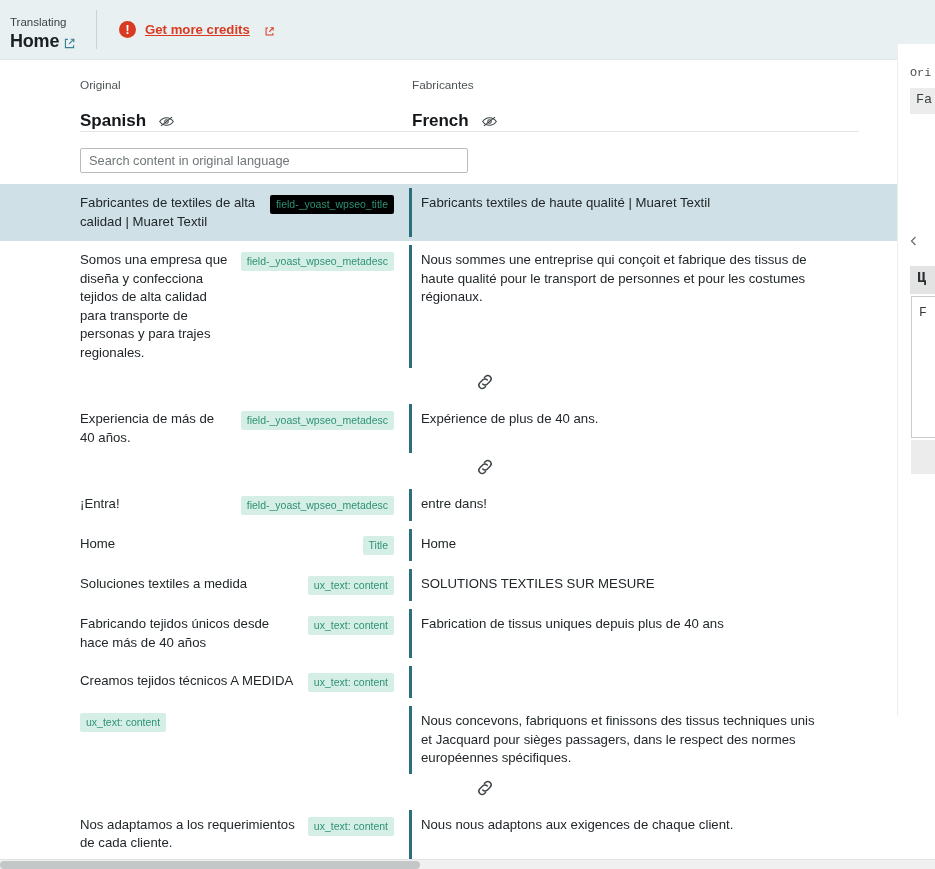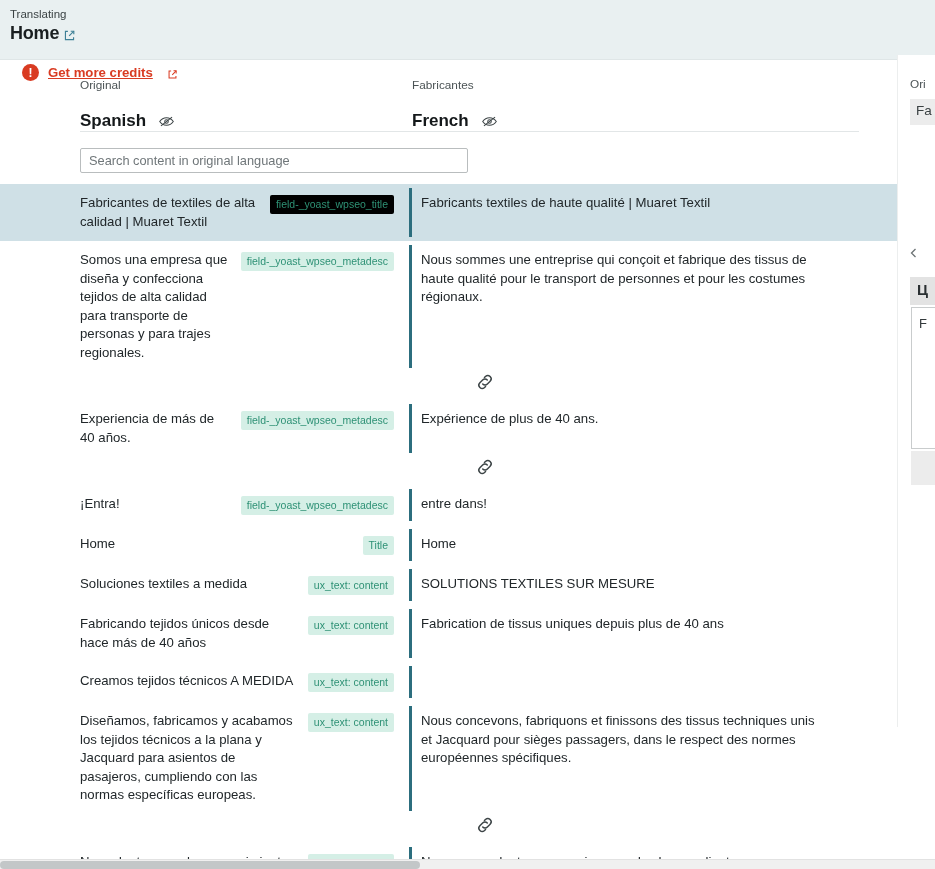--- a/index.html
+++ b/index.html
@@ -10,21 +10,20 @@
     font-family: "Liberation Sans", sans-serif;
     overflow: hidden;
   }
   .app { position: relative; width: 935px; height: 869px; background: #fff; }
 
   
   .topbar {
     display: flex; align-items: stretch;
     height: 60px; background: #e9f0f1;
     border-bottom: 1px solid #dfe6e7;
-    flex-direction: column;
   }
   .topbar-left {
     width: 96px; padding: 6px 0 0 10px;
     display: flex; flex-direction: column; justify-content: center;
   }
   .translating-label { font-size: 11.5px; color: #3b4345; line-height: 16px; }
   .home-row { display: flex; align-items: center; gap: 4px; margin-top: 1px; }
   .home-title { font-size: 18px; font-weight: bold; color: #1a1f21; letter-spacing: -0.2px; }
   .ext-link-icon { display: inline-block; width: 13px; height: 13px; position: relative; top: 2px; }
   .ext-link-icon svg { display: block; }
@@ -107,24 +106,25 @@
   .link-icon-row {
     height: 28px; position: relative;
   }
   .link-icon-row .chain {
     position: absolute; left: 474px; top: -1px;
     width: 22px; height: 24px; color: #3d4547;
   }
 
   
   .right-panel {
-    position: absolute; right: 0; top: 55px;
+    position: absolute; right: 0; top: 44px;
     width: 38px; height: 672px;
     background: #fff; overflow: hidden;
     border-left: 1px solid #eceeee;
+    font-family: Liberation Mono, monospace;
   }
   .rp-label { font-size: 11.8px; color: #4b5355; padding: 22px 0 0 12px; white-space: nowrap; }
   .rp-box {
     margin: 8px 0 0 12px; background: #ececec;
     height: 26px; width: 60px; white-space: nowrap; overflow: hidden;
     font-size: 13.5px; color: #3a4042; padding: 4px 0 0 6px;
   }
   .rp-chev { position: absolute; top: 190px; left: 10px; width: 12px; height: 12px; color: #6b7274; }
   .rp-tab {
     position: absolute; top: 222px; left: 12px;
@@ -308,21 +308,20 @@
         <div class="orig">
           <span class="orig-text">Creamos tejidos técnicos A MEDIDA</span>
           <span class="badge">ux_text: content</span>
         </div>
         <div class="divider-cell">
           <div class="divider-bar"></div>
         </div>
       </div>
       <div class="row">
         <div class="orig">
-          <span class="orig-text">Diseñamos, fabricamos y acabamos los tejidos técnicos a la plana y Jacquard para asientos de pasajeros, cumpliendo con las normas específicas europeas.</span>
           <span class="badge">ux_text: content</span>
         </div>
         <div class="divider-cell">
           <div class="divider-bar"></div>
         </div>
         <div class="trans">Nous concevons, fabriquons et finissons des tissus techniques unis et Jacquard pour sièges passagers, dans le respect des normes européennes spécifiques.</div>
       </div>
       <div class="link-icon-row">
         <span class="chain"><svg viewBox="0 0 24 24" width="22" height="22" fill="none" stroke="#3d4547" stroke-width="1.6" stroke-linecap="round">
             <path d="M9.5 14.2a3.6 3.6 0 0 0 5.1 0l3-3a3.6 3.6 0 0 0-5.1-5.1l-1.1 1.1"></path>

